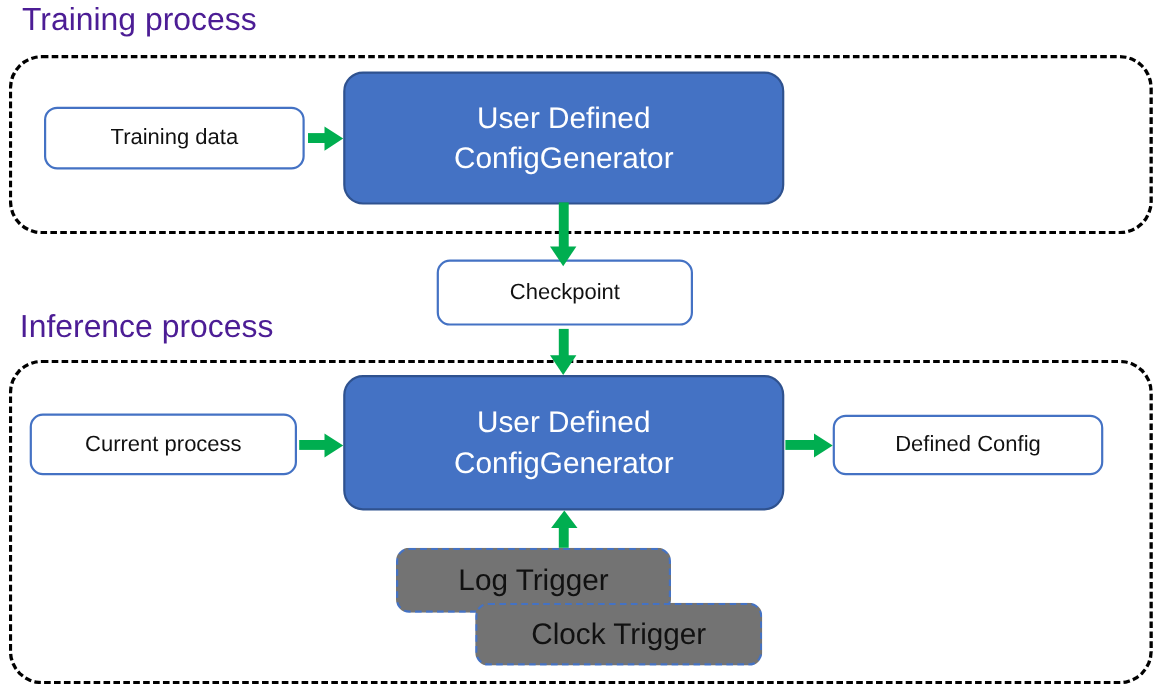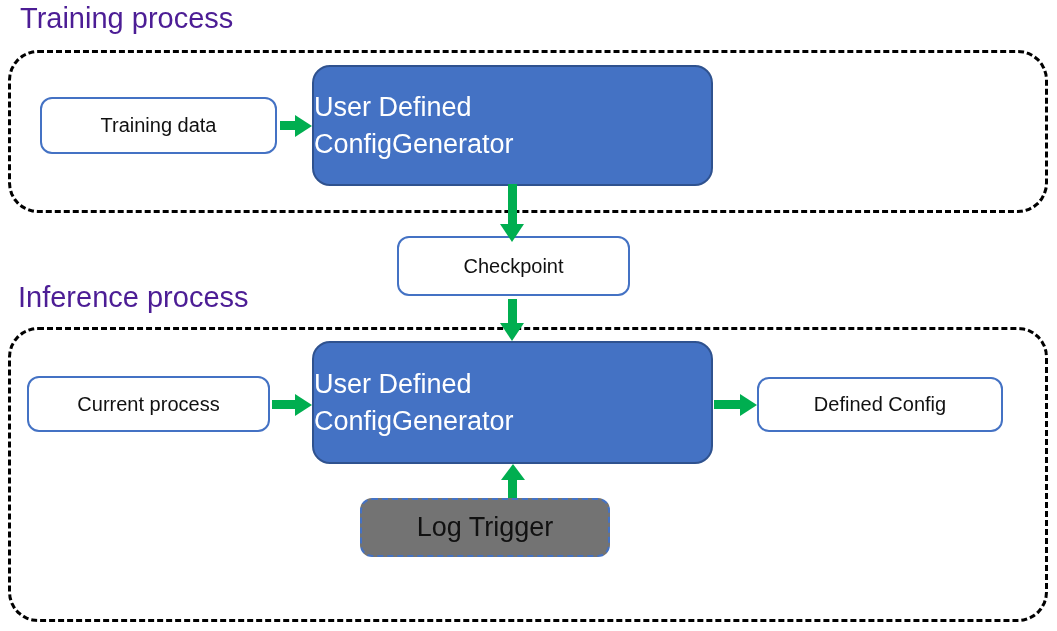--- a/index.html
+++ b/index.html
@@ -41,21 +41,21 @@
     z-index: 3;
     white-space: nowrap;
   }
   .blue-node {
     position: absolute;
     background: #4472C4;
     border: 2px solid #2F528F;
     border-radius: 18px;
     display: flex;
     flex-direction: column;
-    align-items: flex-start;
+    align-items: center;
     justify-content: center;
     color: #ffffff;
     font-size: 27px;
     line-height: 1.35;
     text-align: center;
     z-index: 3;
   }
   .trigger-box {
     position: absolute;
     background: #737373;
@@ -155,20 +155,21 @@
 
   <div class="blue-node" id="node-gen-infer">
     <div>User Defined</div>
     <div>ConfigGenerator</div>
   </div>
 
   <div class="white-box" id="box-output-config">Defined Config</div>
 
   <div class="trigger-box z4" id="box-log-trigger">Log Trigger</div>
 
+  <div class="trigger-box z5" id="box-clock-trigger">Clock Trigger</div>
 
   <div class="arrow" id="arr-train">
     <div class="shaft"></div>
     <div class="head head-right"></div>
   </div>
 
   <div class="arrow" id="arr-gen-ckpt">
     <div class="shaft"></div>
     <div class="head head-down"></div>
   </div>

